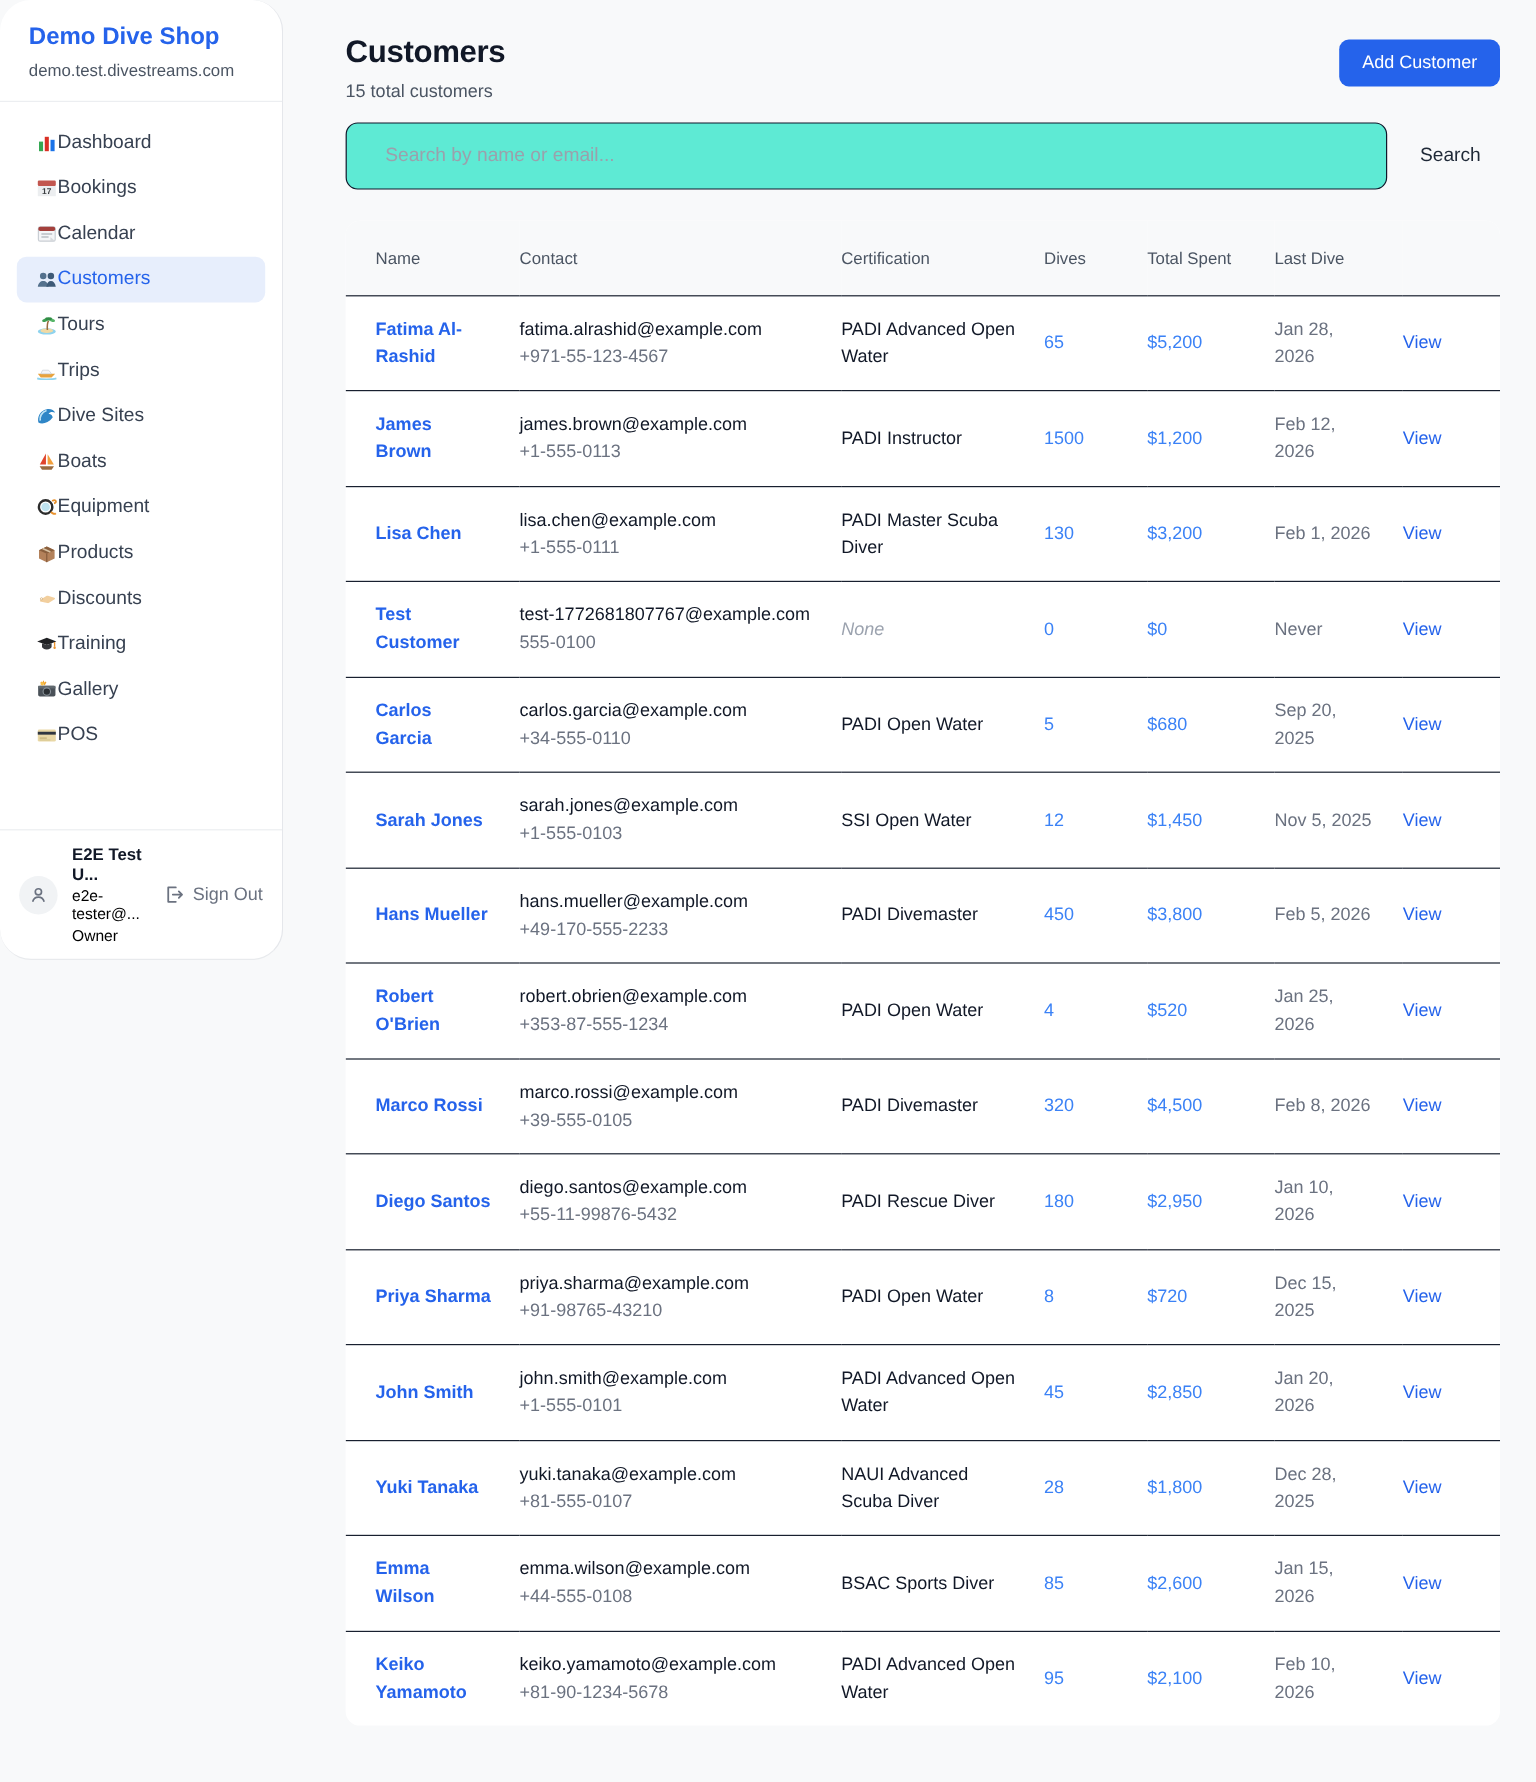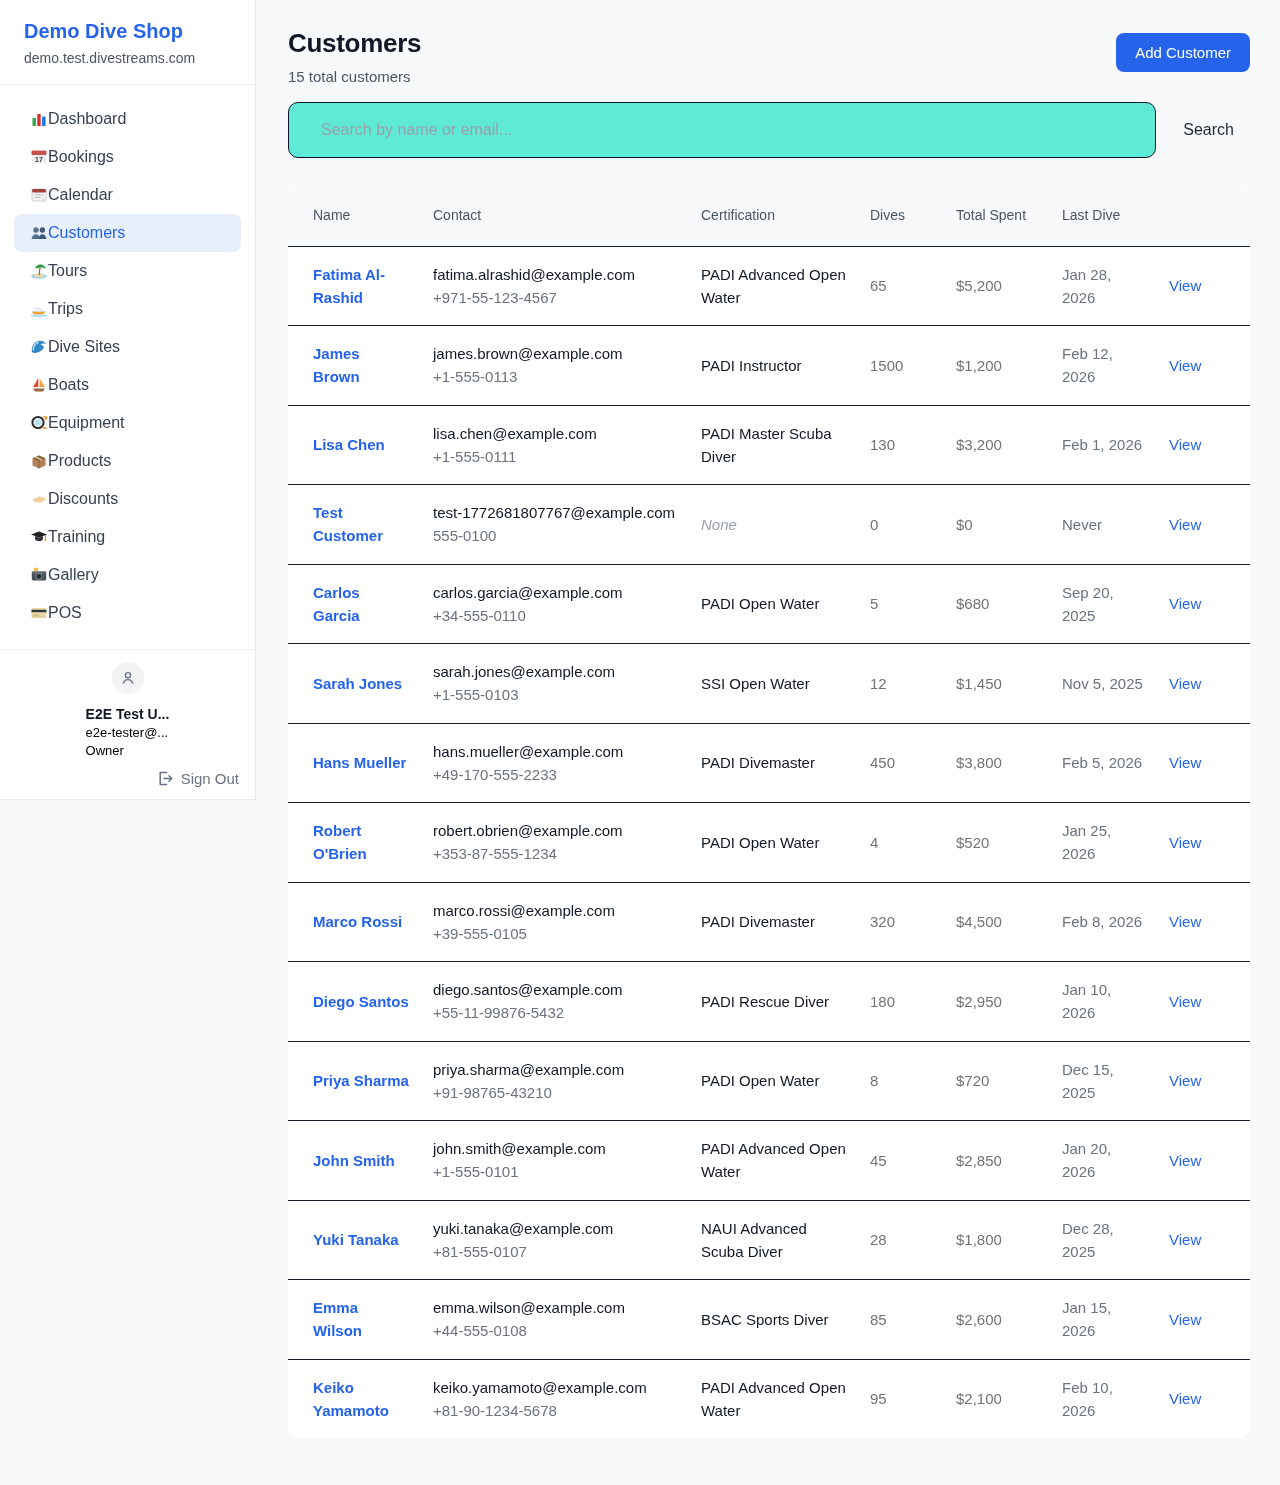--- a/index.html
+++ b/index.html
@@ -5,41 +5,41 @@
   * { box-sizing: border-box; }
   html,body { margin:0; padding:0; }
   body {
     width:1280px; height:1485px; position:relative; overflow:hidden;
     background:#f8f9fa; color:#111827;
     font-family:"Liberation Sans", sans-serif;
   }
 
   
   .sidebar {
-    position:absolute; top:0; left:0; width:256px; height:800px;
+    position:absolute; top:0; left:0; width:236px; height:800px;
     background:#ffffff; border-right:1px solid #e5e7eb; border-bottom:1px solid #e8eaed;
-    display:flex; flex-direction:column;
+    display:flex; flex-direction:column;border-radius:26px;
   }
   .brand { padding:20px 24px 18px 24px; border-bottom:1px solid #eceef1; }
   .brand-title { color:#2563eb; font-size:20px; font-weight:700; }
   .brand-domain { margin-top:7px; color:#4b5563; font-size:14px; }
 
   .nav { flex:1; padding:15px 14px; }
   .nav-item {
     display:flex; align-items:center; 
     padding:10px 16px; border-radius:8px;
     font-size:16px; color:#374151; cursor:pointer;
   }
   .nav-item.active { background:#e7eefc; color:#2563eb; }
   .nav-icon { width:18px; height:18px; display:inline-flex; flex:none; }
   .nav-icon svg { width:18px; height:18px; display:block; }
 
   .user {
     border-top:1px solid #eceef1; padding:12px 16px;
-    display:flex; align-items:center; gap:12px;flex-direction:column;
+    display:flex; align-items:center; gap:12px;
   }
   .avatar {
     width:32px; height:32px; border-radius:50%; background:#f1f3f5;
     display:flex; align-items:center; justify-content:center; flex:none;
   }
   .user-info { min-width:0; }
   .user-name { font-weight:700; font-size:14px; color:#111827; }
   .user-email, .user-role { font-size:13px; color:#000000; margin-top:3px; }
   .signout {
     margin-left:auto; display:flex; align-items:center; gap:8px;
@@ -80,21 +80,21 @@
   tbody td {
     padding:16px 24px 16px 0; font-size:15px; line-height:1.55;
     vertical-align:middle; border-bottom:1px solid #18202f;
   }
   tbody tr:last-child td { border-bottom:none; }
   a.name-link { color:#2563eb; font-weight:600; text-decoration:none; cursor:pointer; }
   .email { color:#111827; overflow-wrap:break-word; }
   .phone { color:#6b7280; }
   .cert  { color:#111827; }
   .cert.none { color:#9ca3af;font-style:italic; }
-  .num   { color:#737373; }
+  .num   { color:#3b82f6; }
   .date  { color:#6b7280; }
   a.view-link { color:#2563eb; text-decoration:none; font-weight:500; cursor:pointer; }
 </style>
 </head>
 <body>
 
 <aside class="sidebar">
   <div class="brand">
     <div class="brand-title">Demo Dive Shop</div>
     <div class="brand-domain">demo.test.divestreams.com</div>

